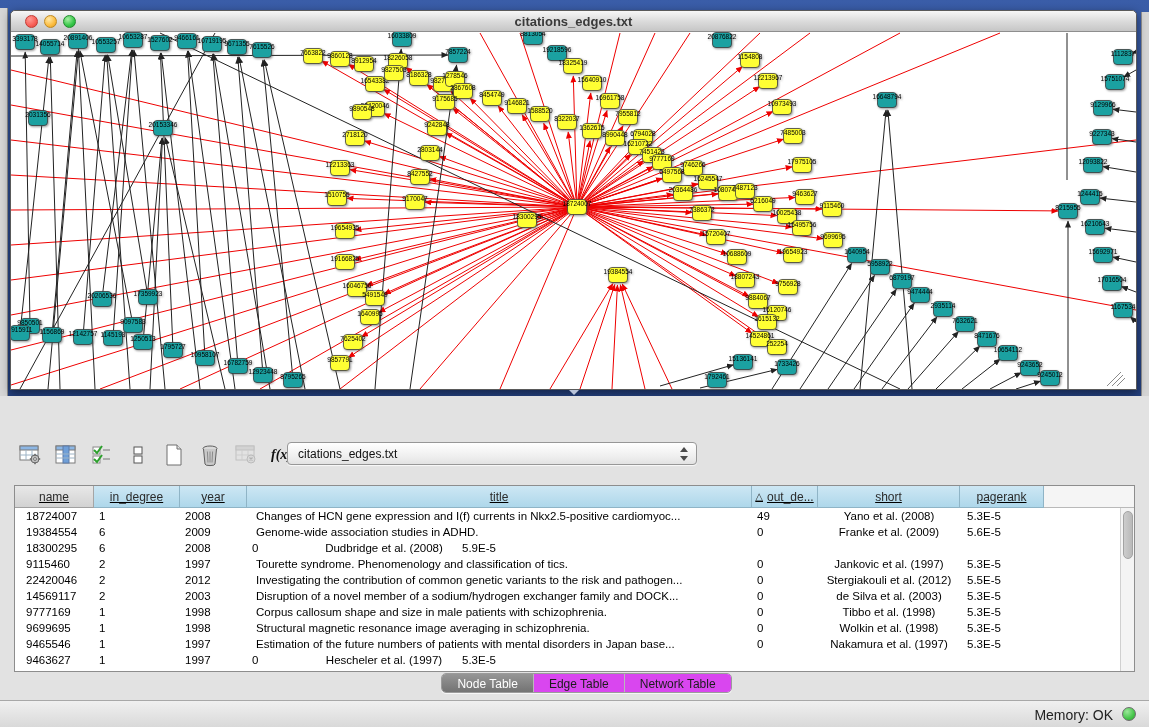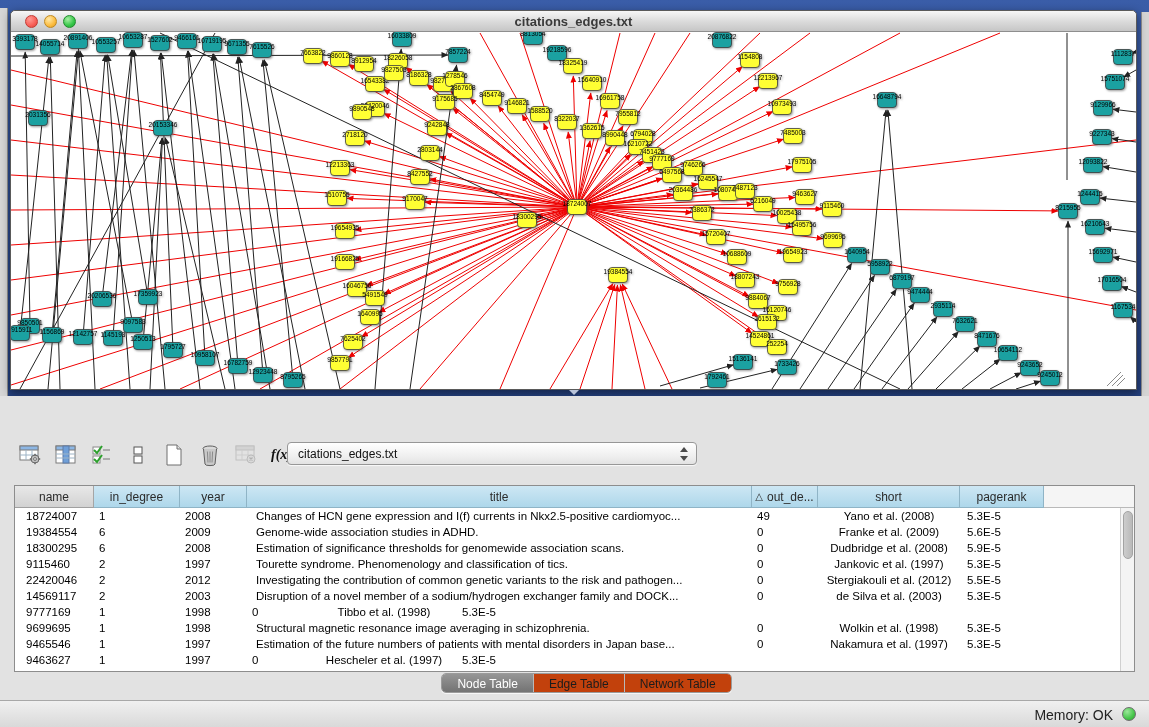--- a/index.html
+++ b/index.html
@@ -51,39 +51,39 @@
       background:linear-gradient(180deg,#ffffff,#ededed 70%,#e2e2e2);
       box-shadow:0 1px 1px rgba(255,255,255,.8); }
   .combo-text { position:absolute; left:10px; top:4px; font-size:12px; color:#111; }
   .combo-stepper { position:absolute; right:7px; top:3px; width:10px; height:16px; }
   .combo-stepper .up, .combo-stepper .dn { position:absolute; left:1px; width:0; height:0;
       border-left:4px solid transparent; border-right:4px solid transparent; }
   .combo-stepper .up { top:1px; border-bottom:5px solid #4a4a4a; }
   .combo-stepper .dn { bottom:1px; border-top:5px solid #4a4a4a; }
   
   .dtable { position:absolute; left:14px; top:89px; width:1121px; height:187px;
-      border:1px solid #8d8d8d; background:#fff; overflow:hidden; }
+      border:1px solid #8d8d8d; background:#fff; overflow:hidden;text-decoration:underline; }
   .thead { display:flex; height:22px; }
   .th { height:22px; font-size:12px; color:#2b2b2b; display:flex; align-items:center; justify-content:center;
         background:linear-gradient(180deg,#cde7f4,#aed7ea); border-right:1px solid #8fb4c6; border-bottom:1px solid #8fb4c6;
         overflow:hidden; white-space:nowrap; flex:0 0 auto; }
   .th.gray { background:linear-gradient(180deg,#e8e8e8,#d2d2d2); border-right:1px solid #a5a5a5; border-bottom:1px solid #a0a0a0; }
   .th.filler { background:#f5f5f5; border-right:none; border-bottom:1px solid #b9b9b9; flex:1 1 auto; }
   .sort-glyph { font-size:10px; margin-right:4px; color:#333; }
   .tbody { position:absolute; left:0; top:22px; right:14px; bottom:0; }
   .tr { display:flex; height:16px; }
   .td { font-size:11.5px; color:#000; line-height:16px; white-space:nowrap; overflow:hidden; flex:0 0 auto; }
   .vscroll { position:absolute; right:0; top:22px; width:14px; bottom:0; background:#f4f4f4; border-left:1px solid #d0d0d0; }
   .vthumb { position:absolute; left:1.5px; top:3px; width:10px; height:48px; border-radius:6px;
       background:linear-gradient(90deg,#cdcdcd,#b9b9b9); border:1px solid #a3a3a3; }
   
   .seg-wrap { position:absolute; left:12px; top:277px; width:100%; display:flex; justify-content:center; }
   .seg { display:inline-flex; border:1px solid #9b9b9b; border-radius:5px; overflow:hidden; background:#fff;
          box-shadow:0 1px 0 rgba(255,255,255,.7); height:20px; }
-  .seg button { font-family:inherit; height:20px; border:none; background:#c2410c; font-size:12px; color:#1c1c1c;
+  .seg button { font-family:inherit; height:20px; border:none; background:#d946ef; font-size:12px; color:#1c1c1c;
       padding:0 15px; border-right:1px solid #b9b9b9; cursor:default; }
   .seg button:last-child { border-right:none; }
   .seg button.active { background:linear-gradient(180deg,#969696,#6f6f6f); color:#fff; }
   
   .statusbar { position:absolute; left:0; top:304px; width:100%; height:27px;
       background:linear-gradient(180deg,#f0f0f0,#d9d9d9); border-top:1px solid #a8a8a8; }
   .mem { position:absolute; right:36px; top:6px; font-size:14px; color:#222; }
   .mem-dot { position:absolute; right:13px; top:6px; width:14px; height:14px; border-radius:50%;
       background:radial-gradient(circle at 35% 30%,#9ce79a,#46c64a 60%,#2da12e); border:1px solid #6d6d6d; }
 </style>
@@ -922,21 +922,20 @@
             <div class="td" style="width: 67px; text-align: left; padding-left: 5px;">2009</div>
             <div class="td" style="width: 505px; text-align: left; padding-left: 9px;">Genome-wide association studies in ADHD.</div>
             <div class="td" style="width: 66px; text-align: left; padding-left: 5px;">0</div>
             <div class="td" style="width: 142px; text-align: center; padding-left: 0px;">Franke et al. (2009)</div>
             <div class="td" style="width: 84px; text-align: left; padding-left: 7px;">5.6E-5</div>
           </div>
           <div class="tr">
             <div class="td" style="width: 79px; text-align: left; padding-left: 11px;">18300295</div>
             <div class="td" style="width: 86px; text-align: left; padding-left: 5px;">6</div>
             <div class="td" style="width: 67px; text-align: left; padding-left: 5px;">2008</div>
-            <div class="td" style="width: 505px; text-align: left; padding-left: 9px;">Estimation of significance thresholds for genomewide association scans.</div>
             <div class="td" style="width: 66px; text-align: left; padding-left: 5px;">0</div>
             <div class="td" style="width: 142px; text-align: center; padding-left: 0px;">Dudbridge et al. (2008)</div>
             <div class="td" style="width: 84px; text-align: left; padding-left: 7px;">5.9E-5</div>
           </div>
           <div class="tr">
             <div class="td" style="width: 79px; text-align: left; padding-left: 11px;">9115460</div>
             <div class="td" style="width: 86px; text-align: left; padding-left: 5px;">2</div>
             <div class="td" style="width: 67px; text-align: left; padding-left: 5px;">1997</div>
             <div class="td" style="width: 505px; text-align: left; padding-left: 9px;">Tourette syndrome. Phenomenology and classification of tics.</div>
             <div class="td" style="width: 66px; text-align: left; padding-left: 5px;">0</div>
@@ -958,20 +957,21 @@
             <div class="td" style="width: 67px; text-align: left; padding-left: 5px;">2003</div>
             <div class="td" style="width: 505px; text-align: left; padding-left: 9px;">Disruption of a novel member of a sodium/hydrogen exchanger family and DOCK...</div>
             <div class="td" style="width: 66px; text-align: left; padding-left: 5px;">0</div>
             <div class="td" style="width: 142px; text-align: center; padding-left: 0px;">de Silva et al. (2003)</div>
             <div class="td" style="width: 84px; text-align: left; padding-left: 7px;">5.3E-5</div>
           </div>
           <div class="tr">
             <div class="td" style="width: 79px; text-align: left; padding-left: 11px;">9777169</div>
             <div class="td" style="width: 86px; text-align: left; padding-left: 5px;">1</div>
             <div class="td" style="width: 67px; text-align: left; padding-left: 5px;">1998</div>
+            <div class="td" style="width: 505px; text-align: left; padding-left: 9px;">Corpus callosum shape and size in male patients with schizophrenia.</div>
             <div class="td" style="width: 66px; text-align: left; padding-left: 5px;">0</div>
             <div class="td" style="width: 142px; text-align: center; padding-left: 0px;">Tibbo et al. (1998)</div>
             <div class="td" style="width: 84px; text-align: left; padding-left: 7px;">5.3E-5</div>
           </div>
           <div class="tr">
             <div class="td" style="width: 79px; text-align: left; padding-left: 11px;">9699695</div>
             <div class="td" style="width: 86px; text-align: left; padding-left: 5px;">1</div>
             <div class="td" style="width: 67px; text-align: left; padding-left: 5px;">1998</div>
             <div class="td" style="width: 505px; text-align: left; padding-left: 9px;">Structural magnetic resonance image averaging in schizophrenia.</div>
             <div class="td" style="width: 66px; text-align: left; padding-left: 5px;">0</div>

